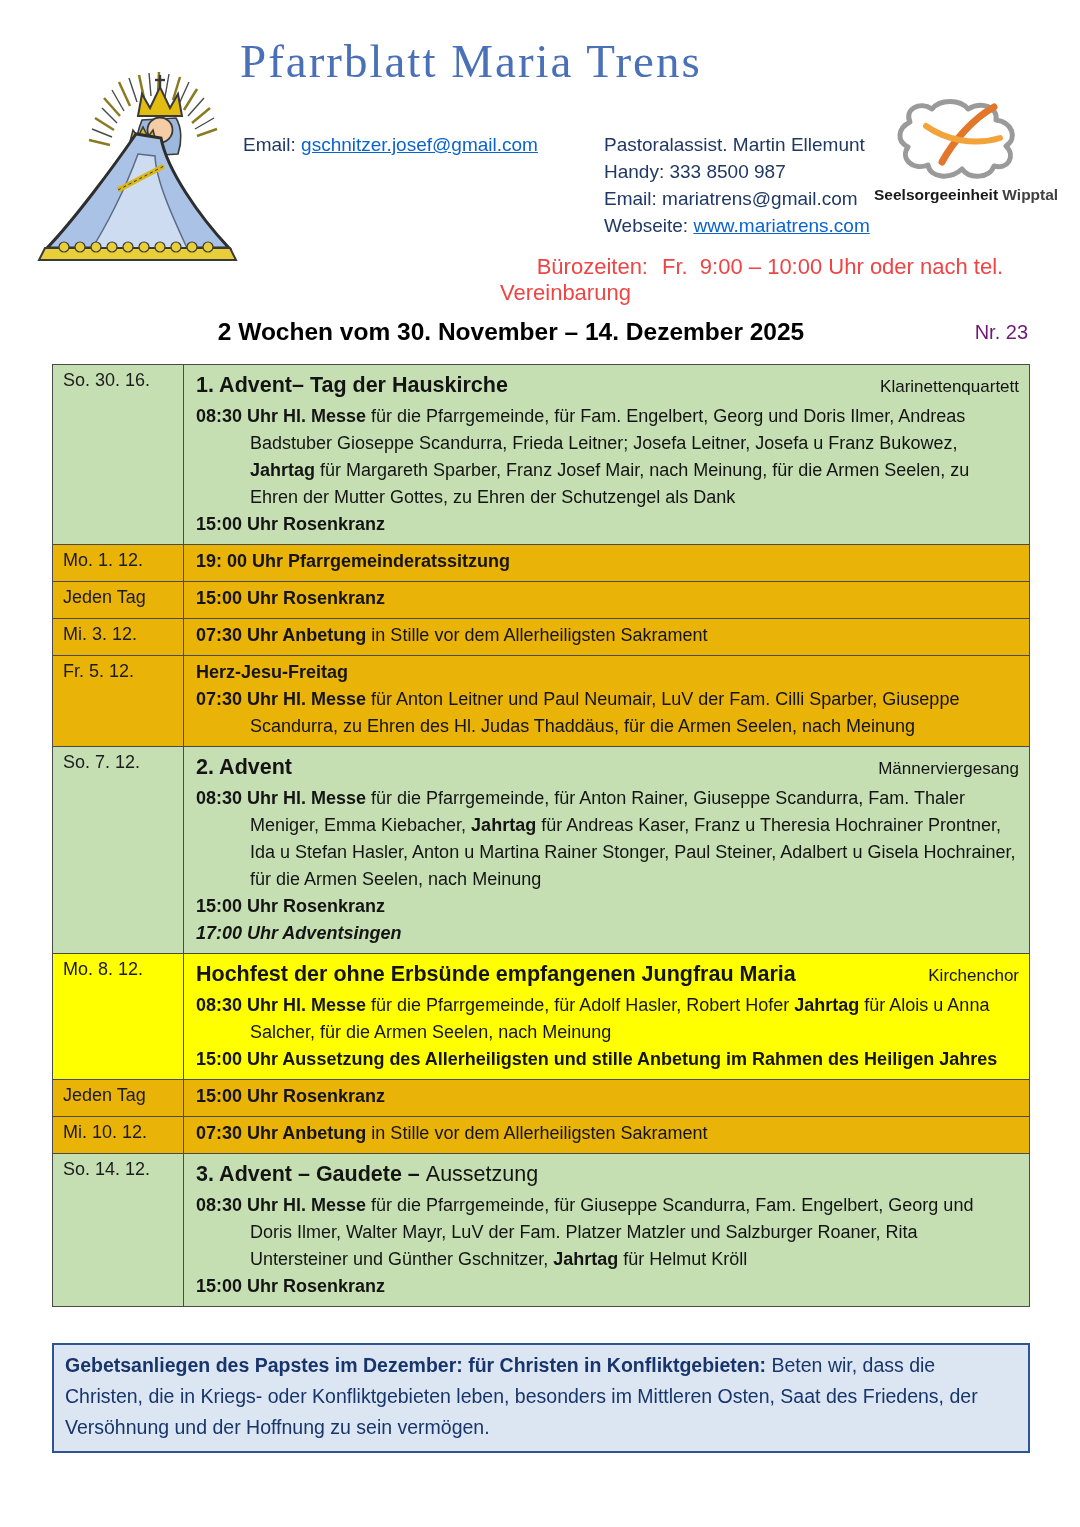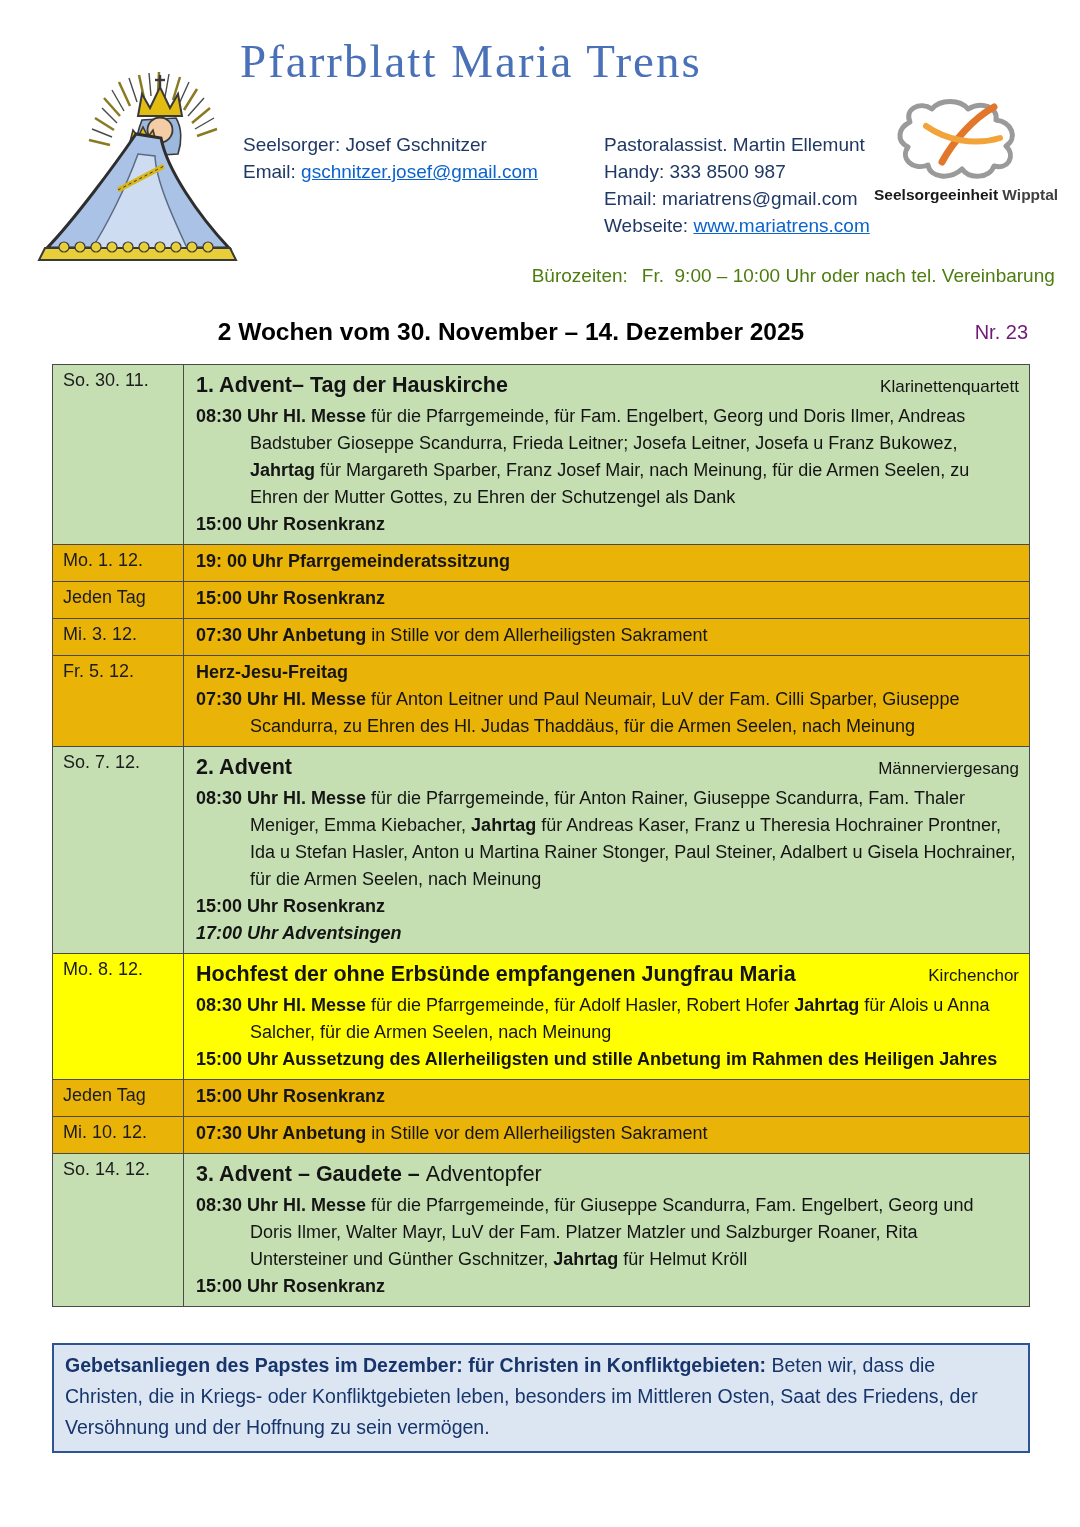--- a/index.html
+++ b/index.html
@@ -20,21 +20,21 @@
     font-weight:normal;font-size:47px;letter-spacing:2px;
     color:#4a70b8;
   }
   .contact-line{white-space:pre-wrap;font-size:19px;line-height:27px;color:#1f3864;}
   .contact-left{position:absolute;left:243px;top:131px;}
   .contact-right{position:absolute;left:604px;top:131px;}
   .link{color:#0b63ce;text-decoration:underline;cursor:pointer;}
   .logo{position:absolute;left:874px;top:98px;width:166px;text-align:center;}
   .logo-caption{font-size:15.5px;font-weight:bold;color:#1a1a1a;margin-top:2px;white-space:nowrap;}
   .logo-caption .orange{color:#404040;}
-  .office{position:absolute;left:500px;top:243px;font-size:19px;color:#4d7c0f;white-space:pre-wrap;}
+  .office{position:absolute;left:500px;top:228px;font-size:22px;color:#ef4444;white-space:pre-wrap;}
   .office-label{margin-right:14px;}
   
   .content{position:absolute;top:318px;left:52px;width:978px;}
   .issue-row{position:relative;height:46px;}
   .issue-title{
     text-align:center;font-size:24.5px;font-weight:bold;color:#000;
     padding-right:60px;
   }
   .issue-number{position:absolute;right:2px;top:3px;font-size:20px;color:#701a75;}
   table.schedule{width:100%;border-collapse:collapse;}
@@ -116,21 +116,20 @@
             <circle cx="142" cy="179" r="5"></circle>
             <circle cx="158" cy="179" r="5"></circle>
           <circle cx="174" cy="179" r="5"></circle>
         </g>
       </svg>
     </div>
 
     <h1 class="main-title">Pfarrblatt Maria Trens</h1>
 
     <div class="contact-left">
-      <div class="contact-line">Seelsorger: Josef Gschnitzer</div>
       <div class="contact-line"><span>Email: </span><a class="link">gschnitzer.josef@gmail.com</a></div>
     </div>
 
     <div class="contact-right">
       <div class="contact-line">Pastoralassist. Martin Ellemunt</div>
       <div class="contact-line">Handy: 333 8500 987</div>
       <div class="contact-line">Email: mariatrens@gmail.com</div>
       <div class="contact-line"><span>Webseite: </span><a class="link">www.mariatrens.com</a></div>
     </div>
 
@@ -152,21 +151,21 @@
   <div class="content">
 
     <div class="issue-row">
       <div class="issue-title">2 Wochen vom 30. November – 14. Dezember 2025</div>
       <div class="issue-number">Nr. 23</div>
     </div>
 
     <table class="schedule">
       <tbody>
           <tr class="bg-green">
-            <td class="date-cell">So. 30. 11.</td>
+            <td class="date-cell">So. 30. 16.</td>
             <td class="content-cell">
               <div class="row-title">
                 <span class="row-title-text"><span class="b">1. Advent– Tag der Hauskirche</span></span>
                 <span class="row-title-right">Klarinettenquartett</span>
               </div>
               <p class="row-par hanging"><span class="b">08:30 Uhr Hl. Messe </span><span>für die Pfarrgemeinde, für Fam. Engelbert, Georg und Doris Ilmer, Andreas Badstuber Gioseppe Scandurra, Frieda Leitner; Josefa Leitner, Josefa u Franz Bukowez, </span><span class="b">Jahrtag</span><span> für Margareth Sparber, Franz Josef Mair, nach Meinung, für die Armen Seelen, zu Ehren der Mutter Gottes, zu Ehren der Schutzengel als Dank</span></p>
               <p class="row-par"><span class="b">15:00 Uhr Rosenkranz</span></p>
             </td>
           </tr>
           <tr class="bg-white">
@@ -226,21 +225,21 @@
           <tr class="bg-white">
             <td class="date-cell">Mi. 10. 12.</td>
             <td class="content-cell">
               <p class="row-par"><span class="b">07:30 Uhr Anbetung </span><span>in Stille vor dem Allerheiligsten Sakrament</span></p>
             </td>
           </tr>
           <tr class="bg-green">
             <td class="date-cell">So. 14. 12.</td>
             <td class="content-cell">
               <div class="row-title">
-                <span class="row-title-text"><span class="b">3. Advent – Gaudete – </span><span>Adventopfer</span></span>
+                <span class="row-title-text"><span class="b">3. Advent – Gaudete – </span><span>Aussetzung</span></span>
               </div>
               <p class="row-par hanging"><span class="b">08:30 Uhr Hl. Messe </span><span>für die Pfarrgemeinde, für Giuseppe Scandurra, Fam. Engelbert, Georg und Doris Ilmer, Walter Mayr, LuV der Fam. Platzer Matzler und Salzburger Roaner, Rita Untersteiner und Günther Gschnitzer, </span><span class="b">Jahrtag</span><span> für Helmut Kröll</span></p>
               <p class="row-par"><span class="b">15:00 Uhr Rosenkranz</span></p>
             </td>
           </tr>
         </tbody>
     </table>
 
     <div class="note"><span class="b">Gebetsanliegen des Papstes im Dezember: für Christen in Konfliktgebieten: </span><span>Beten wir, dass die Christen, die in Kriegs- oder Konfliktgebieten leben, besonders im Mittleren Osten, Saat des Friedens, der Versöhnung und der Hoffnung zu sein vermögen.</span></div>
 

